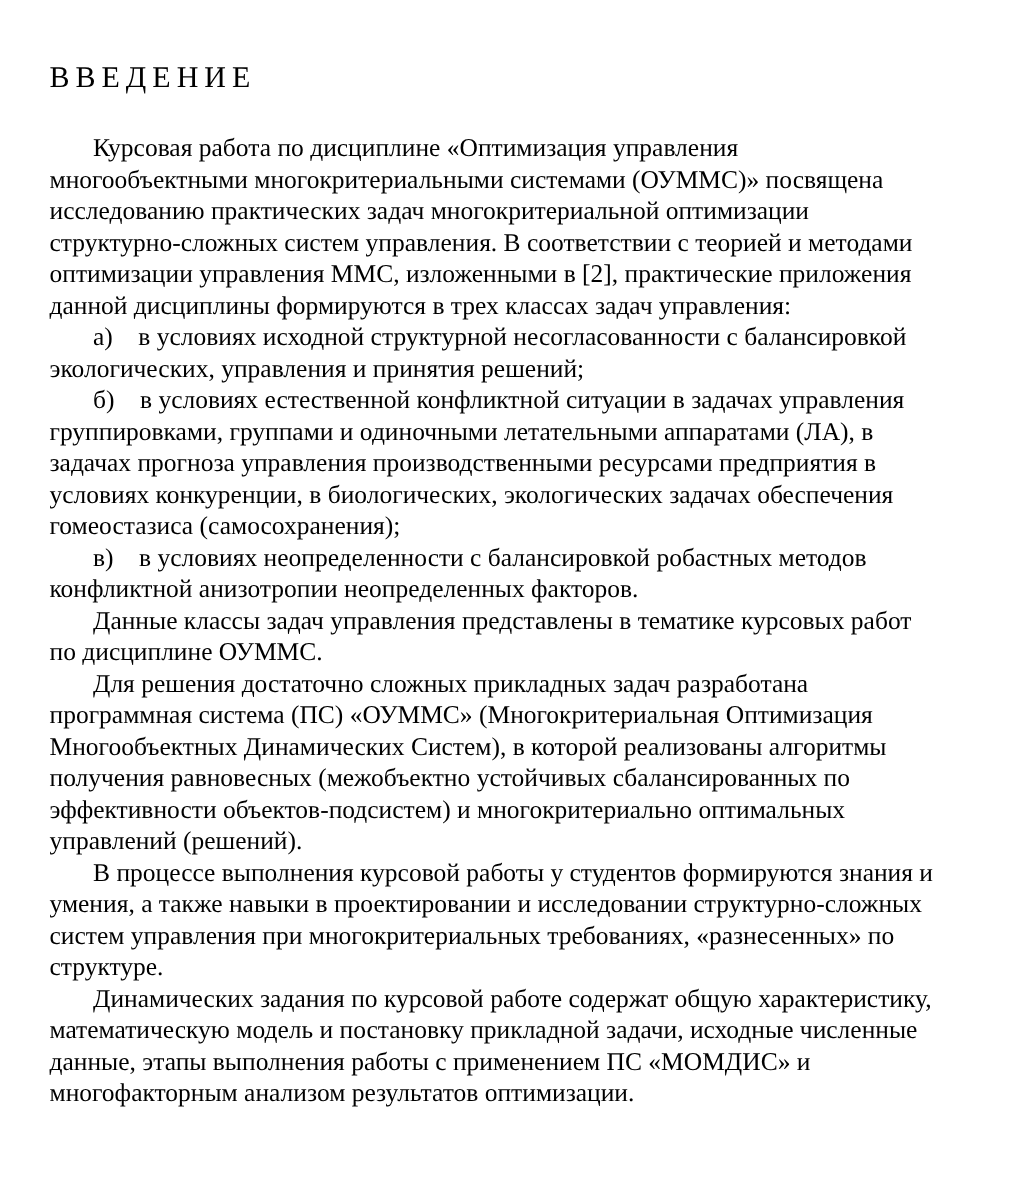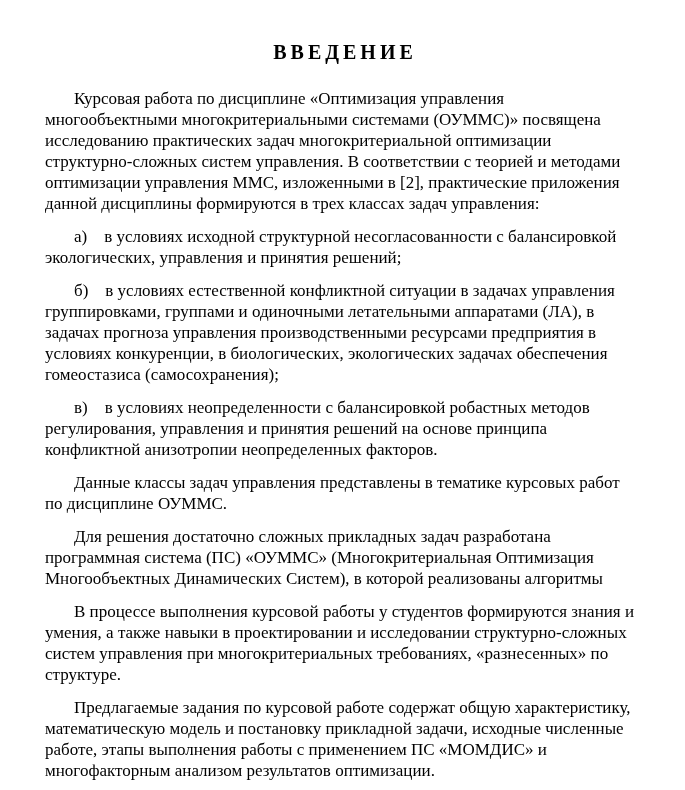--- a/index.html
+++ b/index.html
@@ -16,30 +16,29 @@
   }
   .page {
     box-sizing: border-box;
     width: 685px;
     height: 790px;
     padding: 0 28px 0 33px;
   }
   .title {
     margin: 40px 0 24px 0;
     font-size: 20px;
-    font-weight: bold;
+    font-weight: normal;
     line-height: 24px;
     letter-spacing: 4px;
-    text-align: center;
   }
   .content {
     font-size: 17px;
   }
   .para {
-    margin: 12px;
+    margin: 0;
     padding: 0;
   }
   .line {
     display: block;
     white-space: pre;
     line-height: 21px;
   }
   .line.first {
     padding-left: 29px;
   }
@@ -64,38 +63,40 @@
       </p>
       <p class="para">
         <span class="line first">б)    в условиях естественной конфликтной ситуации в задачах управления</span>
         <span class="line">группировками, группами и одиночными летательными аппаратами (ЛА), в</span>
         <span class="line">задачах прогноза управления производственными ресурсами предприятия в</span>
         <span class="line">условиях конкуренции, в биологических, экологических задачах обеспечения</span>
         <span class="line">гомеостазиса (самосохранения);</span>
       </p>
       <p class="para">
         <span class="line first">в)    в условиях неопределенности с балансировкой робастных методов</span>
-        <span class="line">регулирования, управления и принятия решений на основе принципа</span>
         <span class="line">конфликтной анизотропии неопределенных факторов.</span>
       </p>
       <p class="para">
         <span class="line first">Данные классы задач управления представлены в тематике курсовых работ</span>
         <span class="line">по дисциплине ОУММС.</span>
       </p>
       <p class="para">
         <span class="line first">Для решения достаточно сложных прикладных задач разработана</span>
         <span class="line">программная система (ПС) «ОУММС» (Многокритериальная Оптимизация</span>
         <span class="line">Многообъектных Динамических Систем), в которой реализованы алгоритмы</span>
+        <span class="line">получения равновесных (межобъектно устойчивых сбалансированных по</span>
+        <span class="line">эффективности объектов-подсистем) и многокритериально оптимальных</span>
+        <span class="line">управлений (решений).</span>
       </p>
       <p class="para">
         <span class="line first">В процессе выполнения курсовой работы у студентов формируются знания и</span>
         <span class="line">умения, а также навыки в проектировании и исследовании структурно-сложных</span>
         <span class="line">систем управления при многокритериальных требованиях, «разнесенных» по</span>
         <span class="line">структуре.</span>
       </p>
       <p class="para">
-        <span class="line first">Предлагаемые задания по курсовой работе содержат общую характеристику,</span>
+        <span class="line first">Динамических задания по курсовой работе содержат общую характеристику,</span>
         <span class="line">математическую модель и постановку прикладной задачи, исходные численные</span>
-        <span class="line">работе, этапы выполнения работы с применением ПС «МОМДИС» и</span>
+        <span class="line">данные, этапы выполнения работы с применением ПС «МОМДИС» и</span>
         <span class="line">многофакторным анализом результатов оптимизации.</span>
       </p>
     </div>
 </div>
 
 </body></html>

